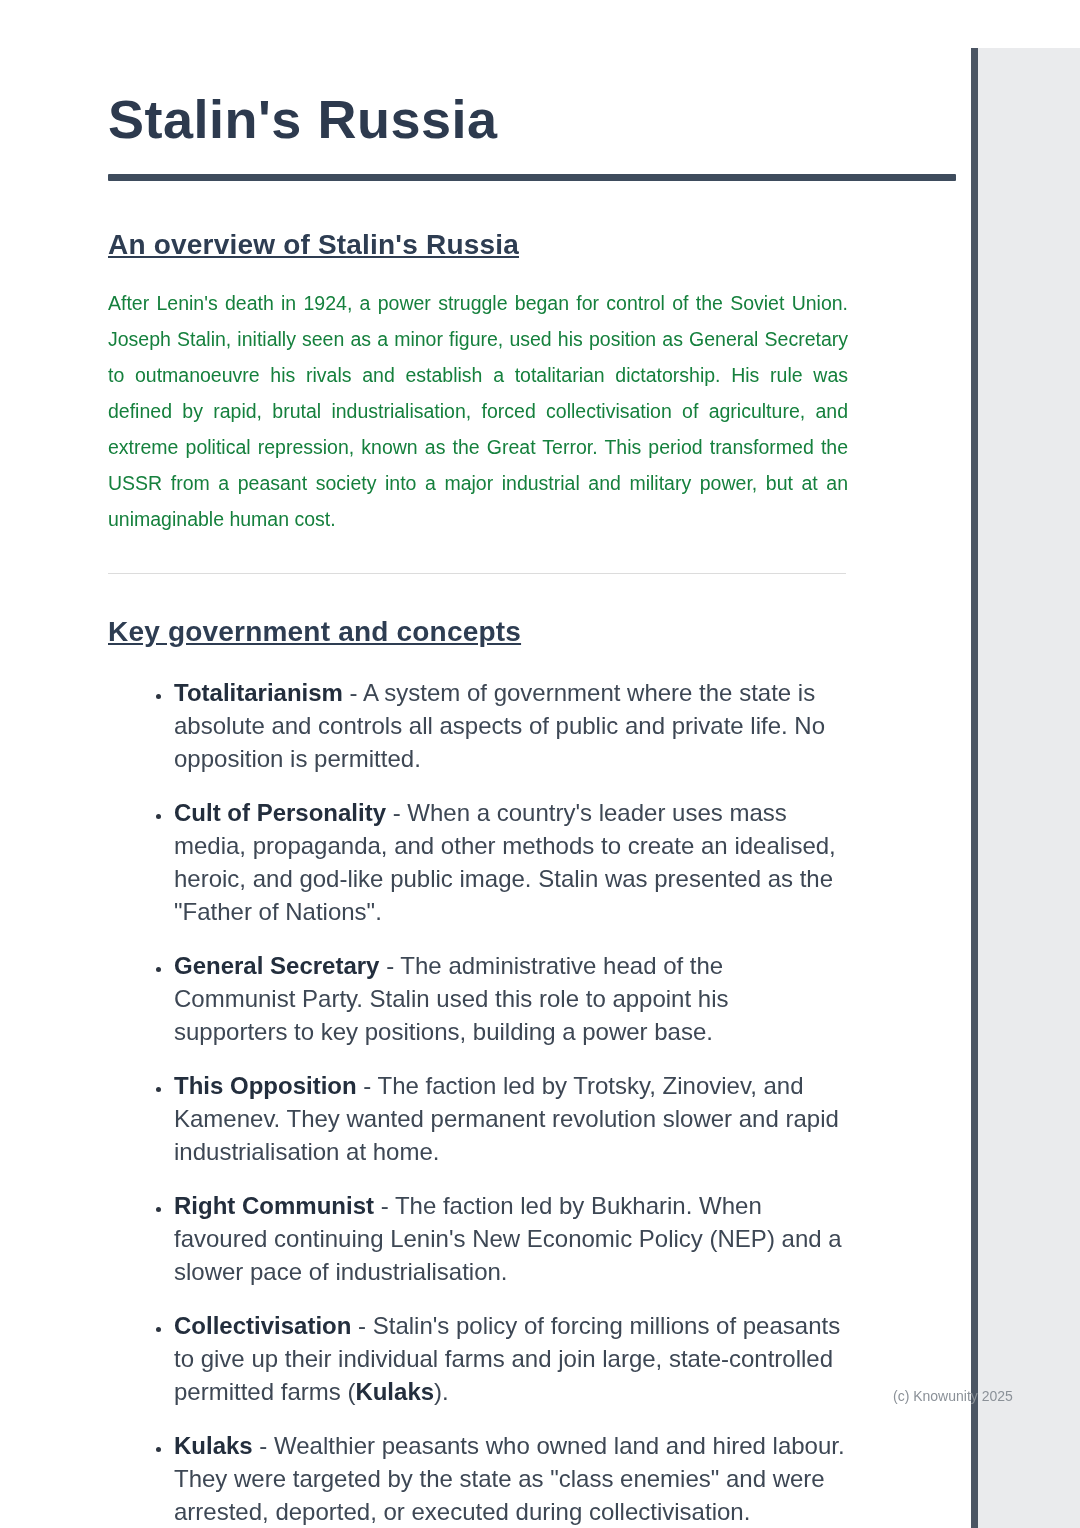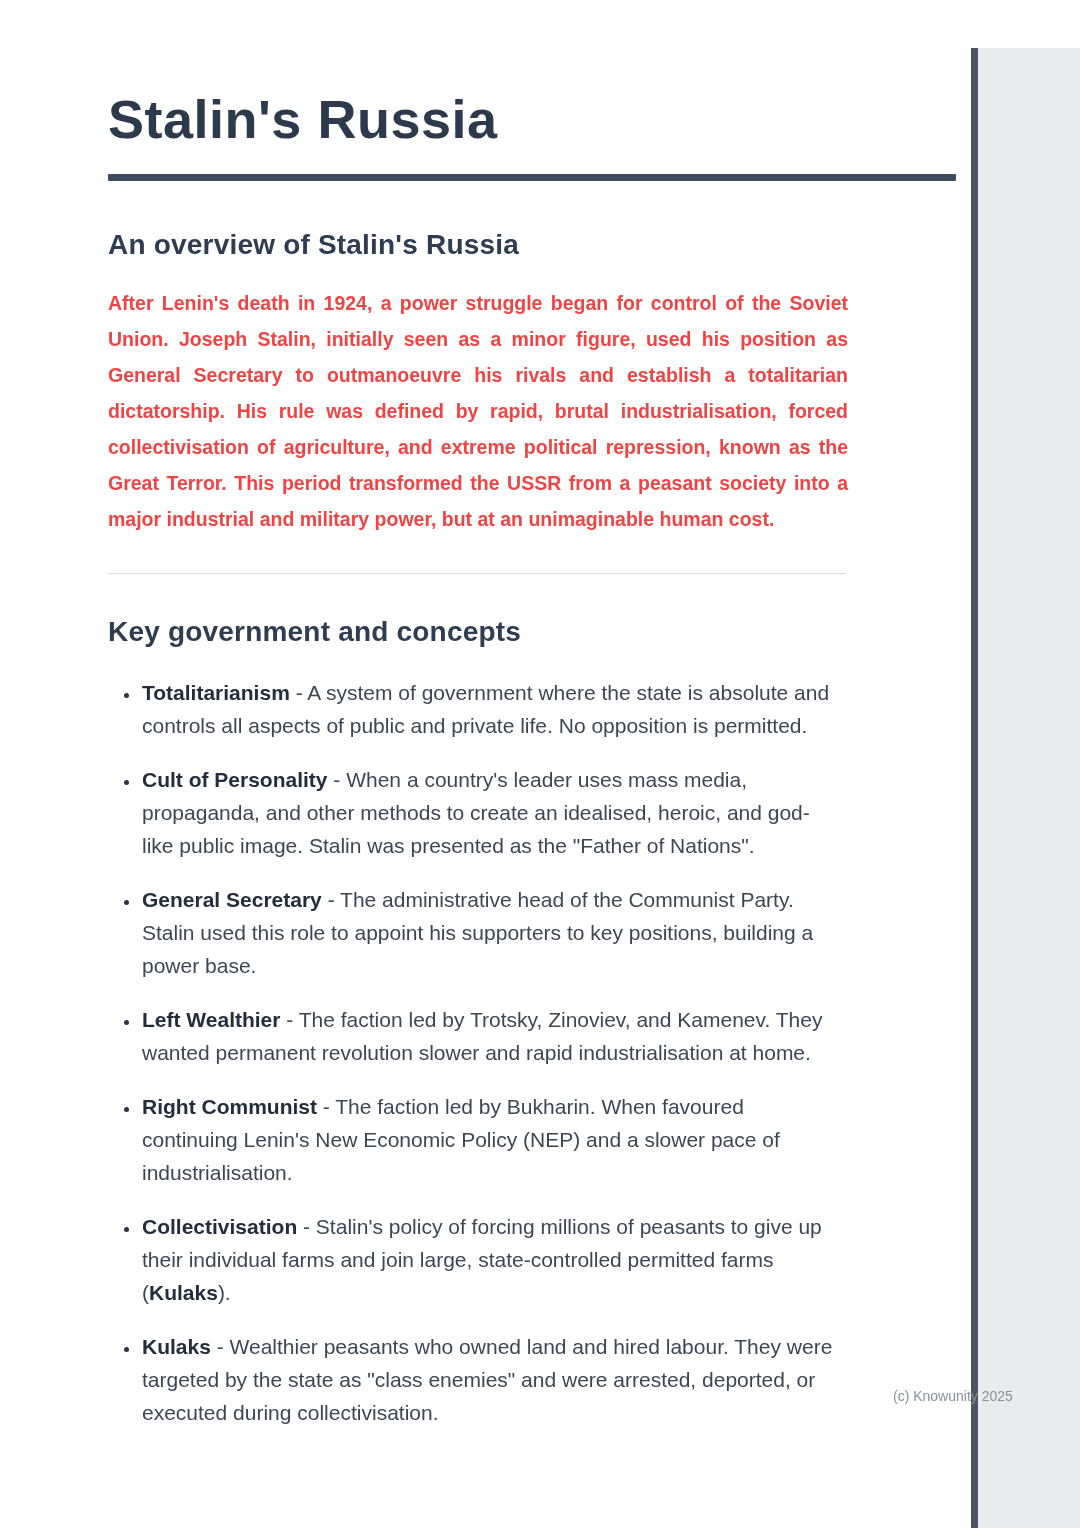--- a/index.html
+++ b/index.html
@@ -53,55 +53,56 @@
     height: 7px;
     background: #3e4c5d;
     border-radius: 1px;
   }
 
   .section-heading {
     font-size: 28px;
     font-weight: 700;
     color: #2e3d52;
     letter-spacing: 0.2px;
+    text-decoration: underline;
   }
 
   .overview-heading { margin-top: 48px; }
 
   .overview-body {
     margin-top: 24px;
     font-size: 19.5px;
     line-height: 36px;
     text-align: justify;
-    color: #ef4444;
-    font-weight: bold;
+    color: #15803d;
   }
 
   .light-divider {
     margin-top: 36px;
     width: 738px;
     height: 1px;
     background: #dcdcdc;
   }
 
   .terms-heading { margin-top: 42px; }
 
   .terms-list {
     margin-top: 28px;
     padding-left: 32px;
     list-style: disc outside;
   }
 
   .term-item {
-    font-size: 21px;
+    font-size: 24px;
     line-height: 33px;
     color: #3d4754;
     margin-bottom: 21px;
     padding-left: 2px;
     max-width: 700px;
+    margin-left: 32px;
   }
   .term-item::marker { color: #2c3440; font-size: 16px; }
 
   .term-name, .term-bold-inline {
     font-weight: 700;
     color: #232e3d;
   }
 
   .footer-copyright {
     position: absolute;
@@ -130,21 +131,21 @@
     <p class="overview-body">After Lenin's death in 1924, a power struggle began for control of the Soviet Union. Joseph Stalin, initially seen as a minor figure, used his position as General Secretary to outmanoeuvre his rivals and establish a totalitarian dictatorship. His rule was defined by rapid, brutal industrialisation, forced collectivisation of agriculture, and extreme political repression, known as the Great Terror. This period transformed the USSR from a peasant society into a major industrial and military power, but at an unimaginable human cost.</p>
 
     <div class="light-divider"></div>
 
     <h2 class="section-heading terms-heading">Key government and concepts</h2>
 
     <ul class="terms-list">
       <li class="term-item"><span class="term-name">Totalitarianism</span><span> - A system of government where the state is absolute and controls all aspects of public and private life. No opposition is permitted.</span></li>
       <li class="term-item"><span class="term-name">Cult of Personality</span><span> - When a country's leader uses mass media, propaganda, and other methods to create an idealised, heroic, and god-like public image. Stalin was presented as the "Father of Nations".</span></li>
       <li class="term-item"><span class="term-name">General Secretary</span><span> - The administrative head of the Communist Party. Stalin used this role to appoint his supporters to key positions, building a power base.</span></li>
-      <li class="term-item"><span class="term-name">Left Wealthier</span><span> - The faction led by Trotsky, Zinoviev, and Kamenev. They wanted permanent revolution slower and rapid industrialisation at home.</span></li>
+      <li class="term-item"><span class="term-name">This Opposition</span><span> - The faction led by Trotsky, Zinoviev, and Kamenev. They wanted permanent revolution slower and rapid industrialisation at home.</span></li>
       <li class="term-item"><span class="term-name">Right Communist</span><span> - The faction led by Bukharin. When favoured continuing Lenin's New Economic Policy (NEP) and a slower pace of industrialisation.</span></li>
       <li class="term-item"><span class="term-name">Collectivisation</span><span> - Stalin's policy of forcing millions of peasants to give up their individual farms and join large, state-controlled permitted farms (</span><span class="term-bold-inline">Kulaks</span><span>).</span></li>
       <li class="term-item"><span class="term-name">Kulaks</span><span> - Wealthier peasants who owned land and hired labour. They were targeted by the state as "class enemies" and were arrested, deported, or executed during collectivisation.</span></li>
     </ul>
 
   </div>
 
   <div class="footer-copyright">(c) Knowunity 2025</div>
 
 </div>

